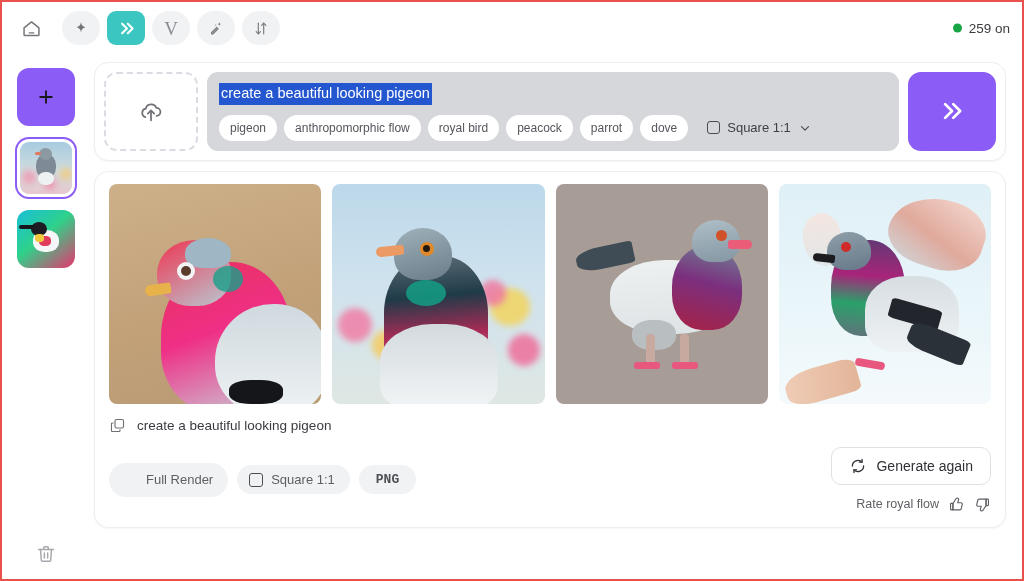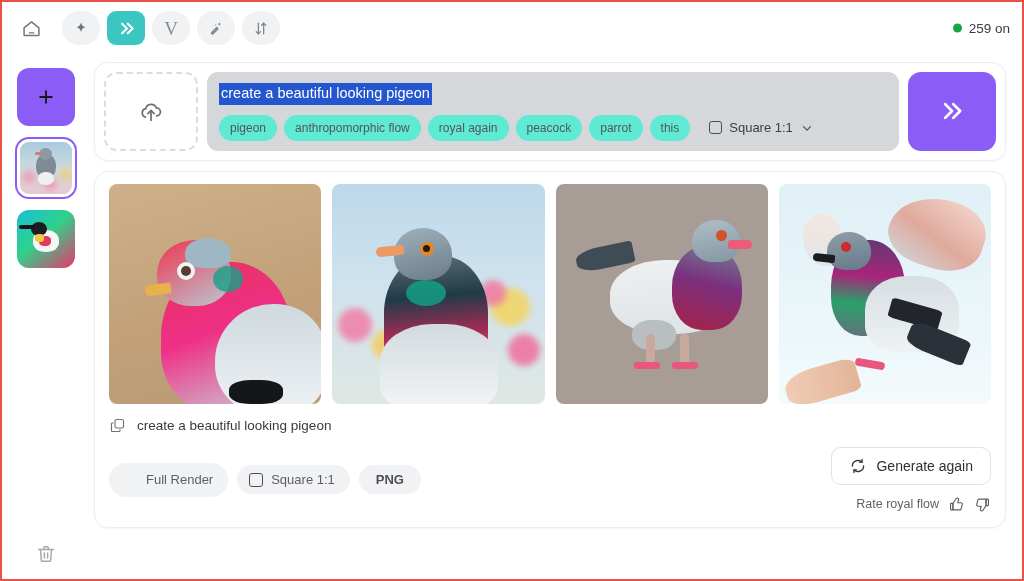--- a/index.html
+++ b/index.html
@@ -150,21 +150,21 @@
     line-height: 1.35;
     margin-bottom: 10px;
   }
   .chips-row {
     display: flex;
     align-items: center;
     gap: 7px;
     flex-wrap: nowrap;
   }
   .chip {
-    background: #5eead4;
+    background: #ffffff;
     color: #54565c;
     font-size: 12px;
     border-radius: 999px;
     padding: 6px 11px;
     white-space: nowrap;
   }
   .ratio-select {
     display: flex; align-items: center; gap: 7px;
     margin-left: 12px;
     font-size: 13px;
@@ -263,21 +263,21 @@
   .tag-row { display: flex; align-items: center; gap: 9px; }
   .tag {
     display: flex; align-items: center; gap: 8px;
     background: #f1f2f4;
     border-radius: 999px;
     padding: 6px 15px 6px 7px;
     font-size: 13px;
     color: #5d5f64;
     white-space: nowrap;
   }
-  .tag.plain { padding: 7px 17px; font-weight: bold; color: #4e5055; }
+  .tag.plain { padding: 7px 17px; font-weight: bold; color: #4e5055; font-family: Liberation Mono, monospace; }
   .tag.sq { padding: 7px 15px 7px 12px; }
   .tag-av { width: 22px; height: 22px; border-radius: 50%; overflow: hidden; }
   .tag-av .art { width: 100%; height: 100%; }
   .tag .sq-icon { width: 14px; height: 14px; }
 
   .gen-again {
     display: flex; align-items: center; gap: 9px;
     border: 1px solid #dfe1e5;
     border-radius: 10px;
     padding: 9px 17px;
@@ -434,24 +434,24 @@
               <path d="M9.3 14.2 12 11.5l2.7 2.7"></path>
           </svg>
         </div>
 
         <div class="prompt-mid">
           <span class="prompt-text">create a beautiful looking pigeon</span>
 
           <div class="chips-row">
             <span class="chip">pigeon</span>
             <span class="chip">anthropomorphic flow</span>
-            <span class="chip">royal again</span>
+            <span class="chip">royal bird</span>
             <span class="chip">peacock</span>
             <span class="chip">parrot</span>
-            <span class="chip">this</span>
+            <span class="chip">dove</span>
 
             <span class="ratio-select">
               <span class="sq-icon"></span>
               <span>Square 1:1</span>
               <svg width="14" height="14" viewBox="0 0 24 24" fill="none" stroke="#4b4c51" stroke-width="2" stroke-linecap="round" stroke-linejoin="round">
                 <path d="M6 9.5 12 15.5 18 9.5"></path>
               </svg>
             </span>
           </div>
         </div>

